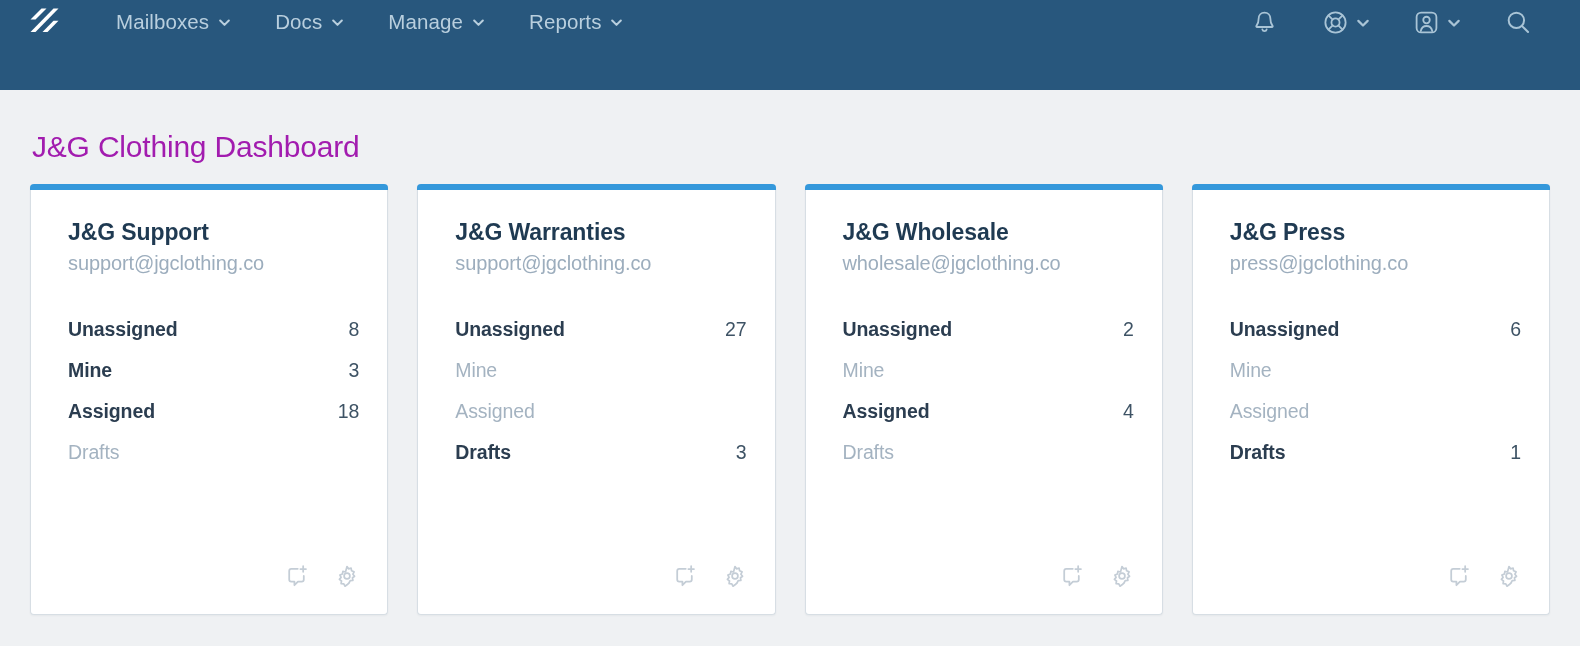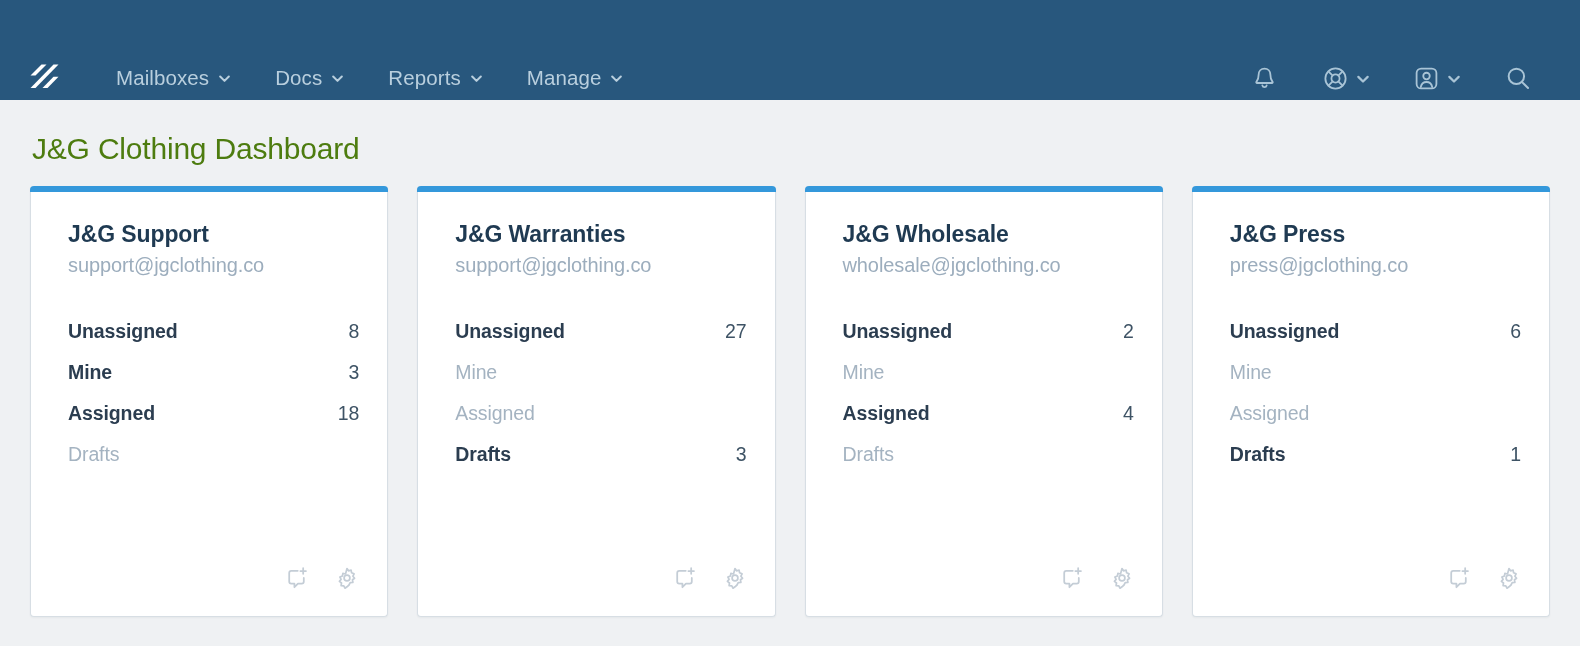--- a/index.html
+++ b/index.html
@@ -11,24 +11,24 @@
   }
 
   body {
     background: #eff1f3;
     font-family: "Liberation Sans", sans-serif;
     -webkit-font-smoothing: antialiased;
   }
 
   
   .topbar {
-    height: 100px;
+    height: 90px;
     background: #28577d;
     display: flex;
-    align-items: flex-end;
+    align-items: flex-start;
     padding: 0 26px 0 22px;
   }
 
   .logo {
     width: 44px;
     height: 44px;
     display: flex;
     align-items: center;
     justify-content: center;
     flex: 0 0 auto;
@@ -78,24 +78,24 @@
     color: #a9c4d6;
   }
 
   
   .page {
     padding: 0 30px;
   }
 
   .page-title {
     font-size: 30px;
-    color: #4d7c0f;
+    color: #a21caf;
     font-weight: 400;
     letter-spacing: -0.2px;
-    padding: 32px 0 20px 2px;
+    padding: 40px 0 20px 2px;
   }
 
   .cards {
     display: flex;
     gap: 29px;
   }
 
   .card {
     flex: 1 1 0;
     background: #ffffff;
@@ -206,30 +206,30 @@
     <li class="nav-item">
       <span>Docs</span>
       <span class="chev">
         <svg width="13" height="13" viewBox="0 0 12 12">
             <path d="M2 4.2 L6 8.2 L10 4.2" fill="none" stroke="currentColor" stroke-width="1.9" stroke-linecap="round" stroke-linejoin="round"></path>
           </svg>
       </span>
     </li>
 
     <li class="nav-item">
+      <span>Manage</span>
+      <span class="chev">
+        <svg width="13" height="13" viewBox="0 0 12 12">
+            <path d="M2 4.2 L6 8.2 L10 4.2" fill="none" stroke="currentColor" stroke-width="1.9" stroke-linecap="round" stroke-linejoin="round"></path>
+          </svg>
+      </span>
+    </li>
+
+    <li class="nav-item">
       <span>Reports</span>
-      <span class="chev">
-        <svg width="13" height="13" viewBox="0 0 12 12">
-            <path d="M2 4.2 L6 8.2 L10 4.2" fill="none" stroke="currentColor" stroke-width="1.9" stroke-linecap="round" stroke-linejoin="round"></path>
-          </svg>
-      </span>
-    </li>
-
-    <li class="nav-item">
-      <span>Manage</span>
       <span class="chev">
         <svg width="13" height="13" viewBox="0 0 12 12">
             <path d="M2 4.2 L6 8.2 L10 4.2" fill="none" stroke="currentColor" stroke-width="1.9" stroke-linecap="round" stroke-linejoin="round"></path>
           </svg>
       </span>
     </li>
 
   </ul>
 
   <div class="nav-right">

